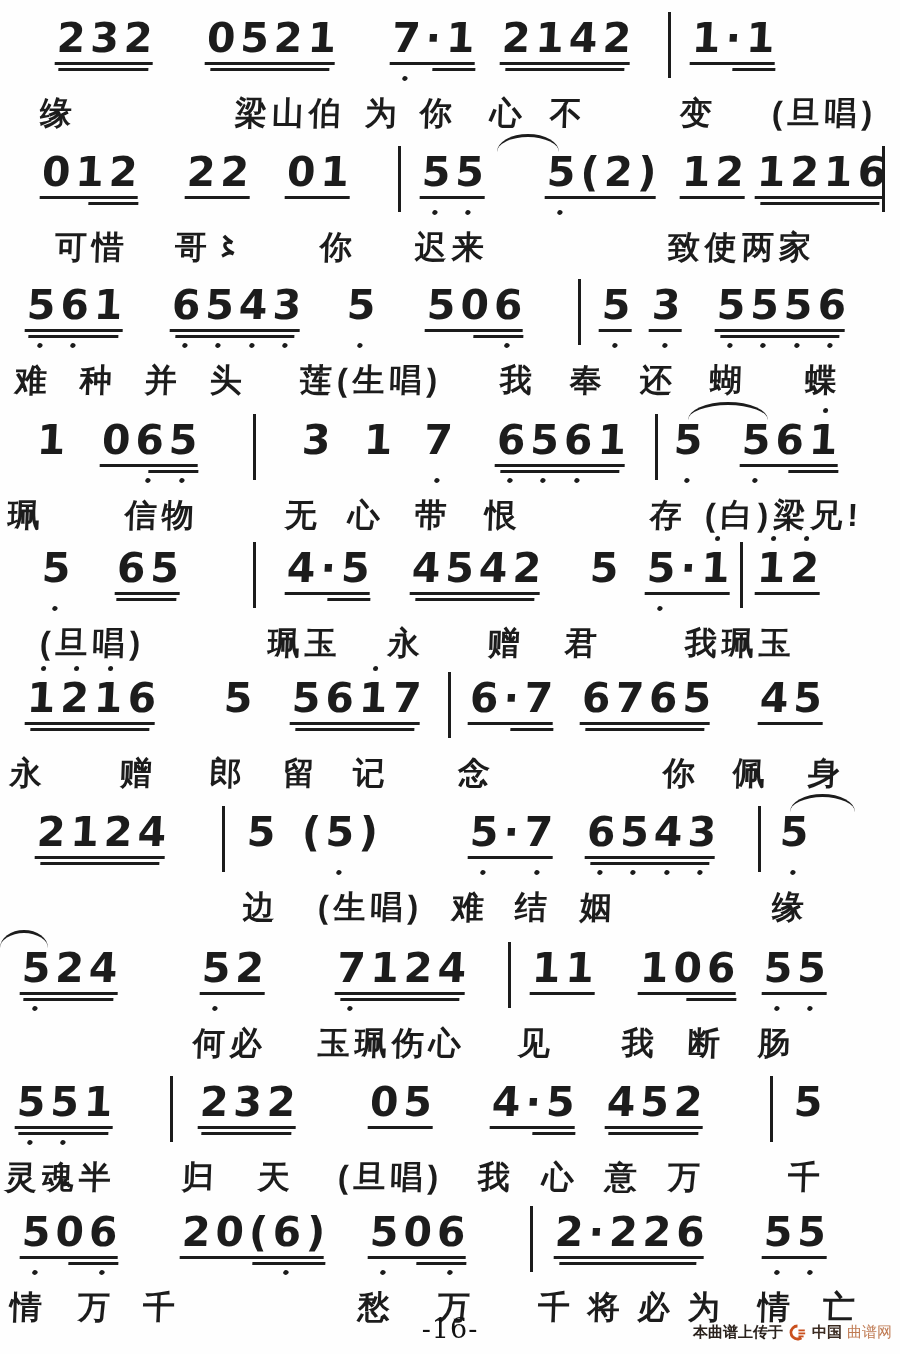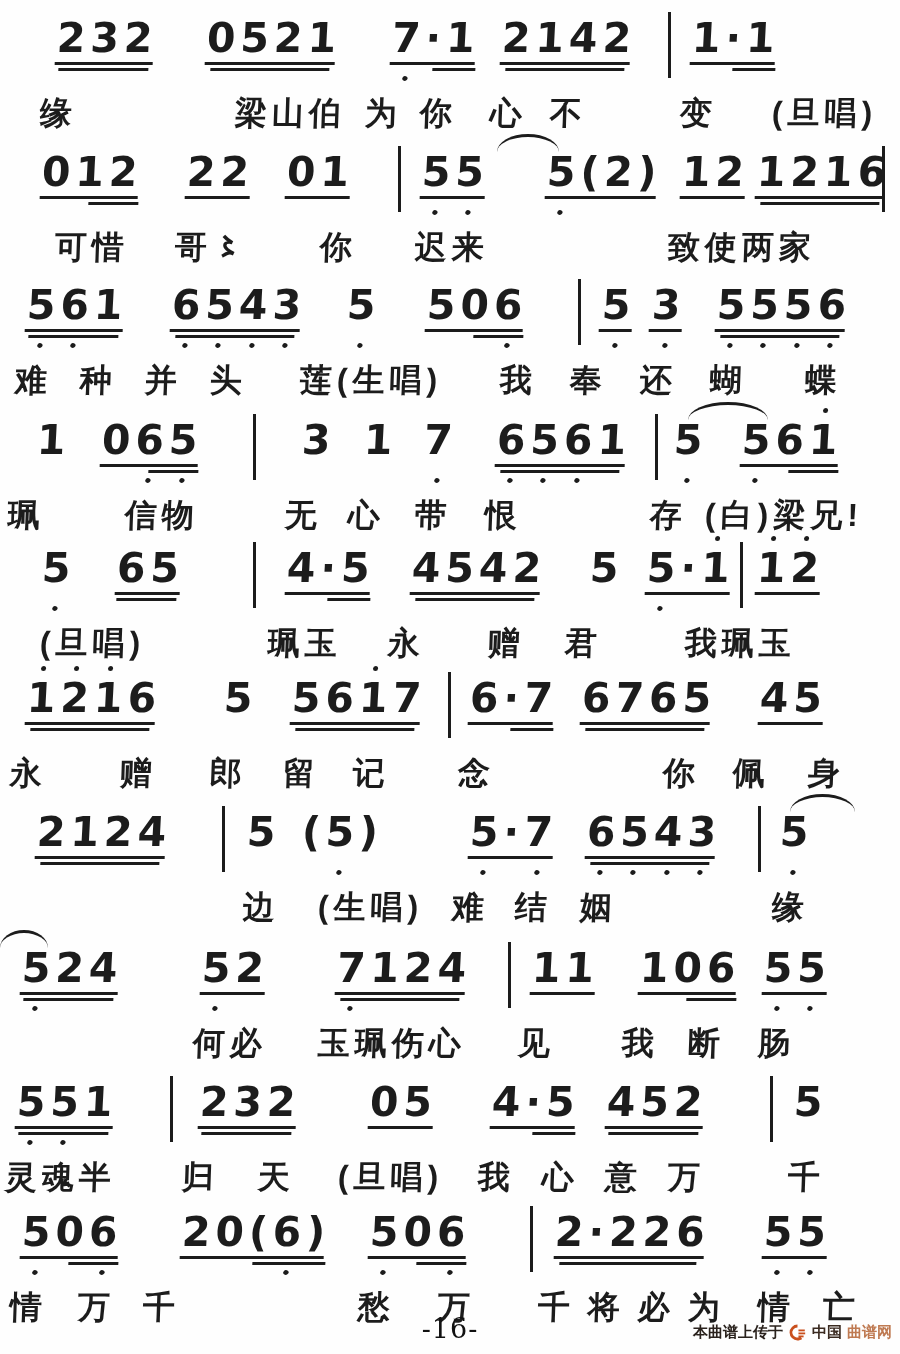--- a/index.html
+++ b/index.html
@@ -38,21 +38,21 @@
   
   .page-number{
     position:absolute;left:0;right:0;bottom:10px;text-align:center;
     font-family:"DejaVu Serif",serif;font-size:27px;letter-spacing:1px;color:#111;
   }
   .credit{
     position:absolute;right:8px;bottom:12px;display:flex;align-items:center;gap:5px;
     font-size:15px;font-weight:700;color:#2a221d;
   }
   .credit .logo{width:19px;height:19px;display:inline-block;}
-  .site-part2{font-weight:700;}
+  .site-part2{font-weight:400;}
 </style>
 </head>
 <body>
 
 <div class="page">
   <div class="score" id="score">
       <div class="line" style="top: 18px;">
         <span class="note u1 u2" style="left: 55px; color: rgb(28, 28, 28);">
           <span class="ch">2</span>
           <span class="ch">3</span>

